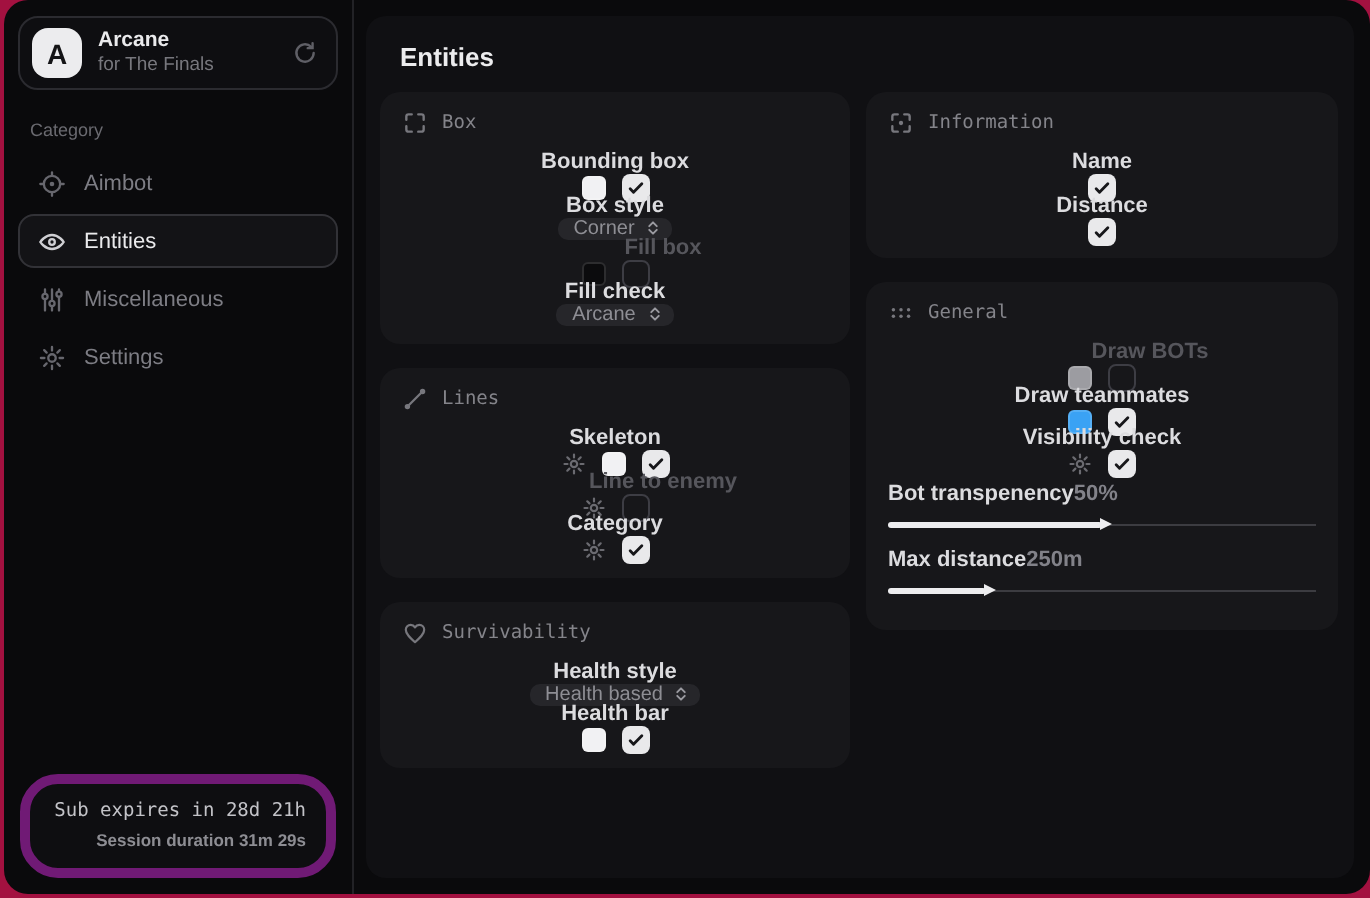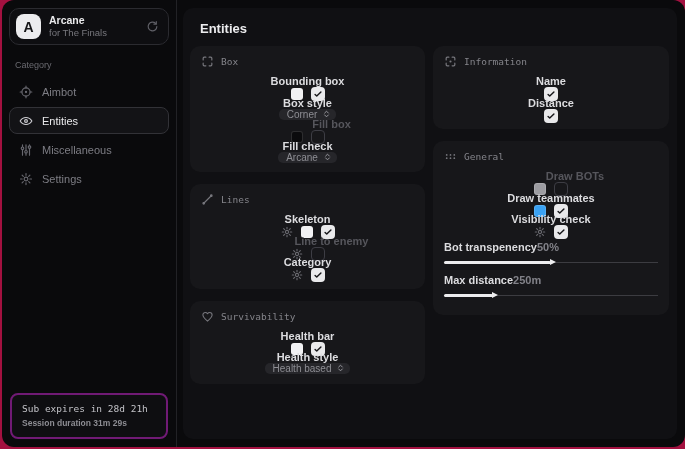--- a/index.html
+++ b/index.html
@@ -32,22 +32,23 @@
 
   .nav-item {
     height:27px; margin:1px 7px; padding:0 9px; border-radius:8px; border:1px solid transparent;
     display:flex; align-items:center; gap:9px; font-size:11px; color:#7d7d84; cursor:default;
   }
   .nav-item .nav-ico { display:flex; color:#67676e; }
   .nav-item.active { border-color:#323237; background:#131316; color:#eaeaec; }
   .nav-item.active .nav-ico { color:#cfcfd3; }
 
   .sub-card {
-    margin:auto 8px 0; border:2px solid #701a75; border-radius:8px; background:#0e0e11;
+    margin:auto 8px 0; border:5px solid #701a75; border-radius:19px; background:#0e0e11;
     padding:8px 10px 9px;
+    text-align:right;
   }
   .sub-line1 { font-family:"DejaVu Sans Mono", monospace; font-size:9.5px; color:#c3c3c8; white-space:nowrap; }
   .sub-line2 { margin-top:4px; font-size:8.5px; font-weight:700; color:#8d8d93; }
 
   
   .main-wrap { flex:1; padding:8px 8px 8px 6px; }
   .panel { width:100%; height:100%; background:#101013; border-radius:10px; padding:0 7px; }
   .page-title { padding:13px 10px 10px; font-size:13px; font-weight:700; color:#ececee; }
 
   .columns { display:flex; gap:8px; padding:0 0 8px; }
@@ -294,38 +295,38 @@
             <div class="card-header">
               <span class="hd-ico">
                 <svg width="13" height="13" viewBox="0 0 24 24" fill="none" stroke="currentColor" stroke-width="2" stroke-linecap="round" stroke-linejoin="round">
                   <path d="M12 20.5C7.2 16.3 3.5 13 3.5 9.1 3.5 6.4 5.5 4.5 8 4.5c1.7 0 3.1.9 4 2.3.9-1.4 2.3-2.3 4-2.3 2.5 0 4.5 1.9 4.5 4.6 0 3.9-3.7 7.2-8.5 11.4z"></path>
                 </svg>
               </span>
               <span>Survivability</span>
             </div>
 
             <div class="row">
-              <span class="row-label">Health bar</span>
-              <span class="controls">
-                <span class="swatch" style="background: rgb(241, 241, 243);"></span>
-                <span class="checkbox checked">
-                  <svg width="10" height="10" viewBox="0 0 24 24" fill="none" stroke="#17171a" stroke-width="3.4" stroke-linecap="round" stroke-linejoin="round">
-                      <path d="M5 13l4 4L19 7"></path>
-                    </svg>
-                </span>
-              </span>
-            </div>
-
-            <div class="row">
               <span class="row-label">Health style</span>
               <span class="dropdown">
                 <span>Health based</span>
                 <span class="dd-ico">
                   <svg width="9" height="10" viewBox="0 0 24 24" fill="none" stroke="currentColor" stroke-width="2.6" stroke-linecap="round" stroke-linejoin="round">
                       <path d="M7 9.5 12 4.5l5 5M7 14.5l5 5 5-5"></path>
+                    </svg>
+                </span>
+              </span>
+            </div>
+
+            <div class="row">
+              <span class="row-label">Health bar</span>
+              <span class="controls">
+                <span class="swatch" style="background: rgb(241, 241, 243);"></span>
+                <span class="checkbox checked">
+                  <svg width="10" height="10" viewBox="0 0 24 24" fill="none" stroke="#17171a" stroke-width="3.4" stroke-linecap="round" stroke-linejoin="round">
+                      <path d="M5 13l4 4L19 7"></path>
                     </svg>
                 </span>
               </span>
             </div>
           </div>
         </div>
 
         <div class="col right">
 
           <div class="card">

